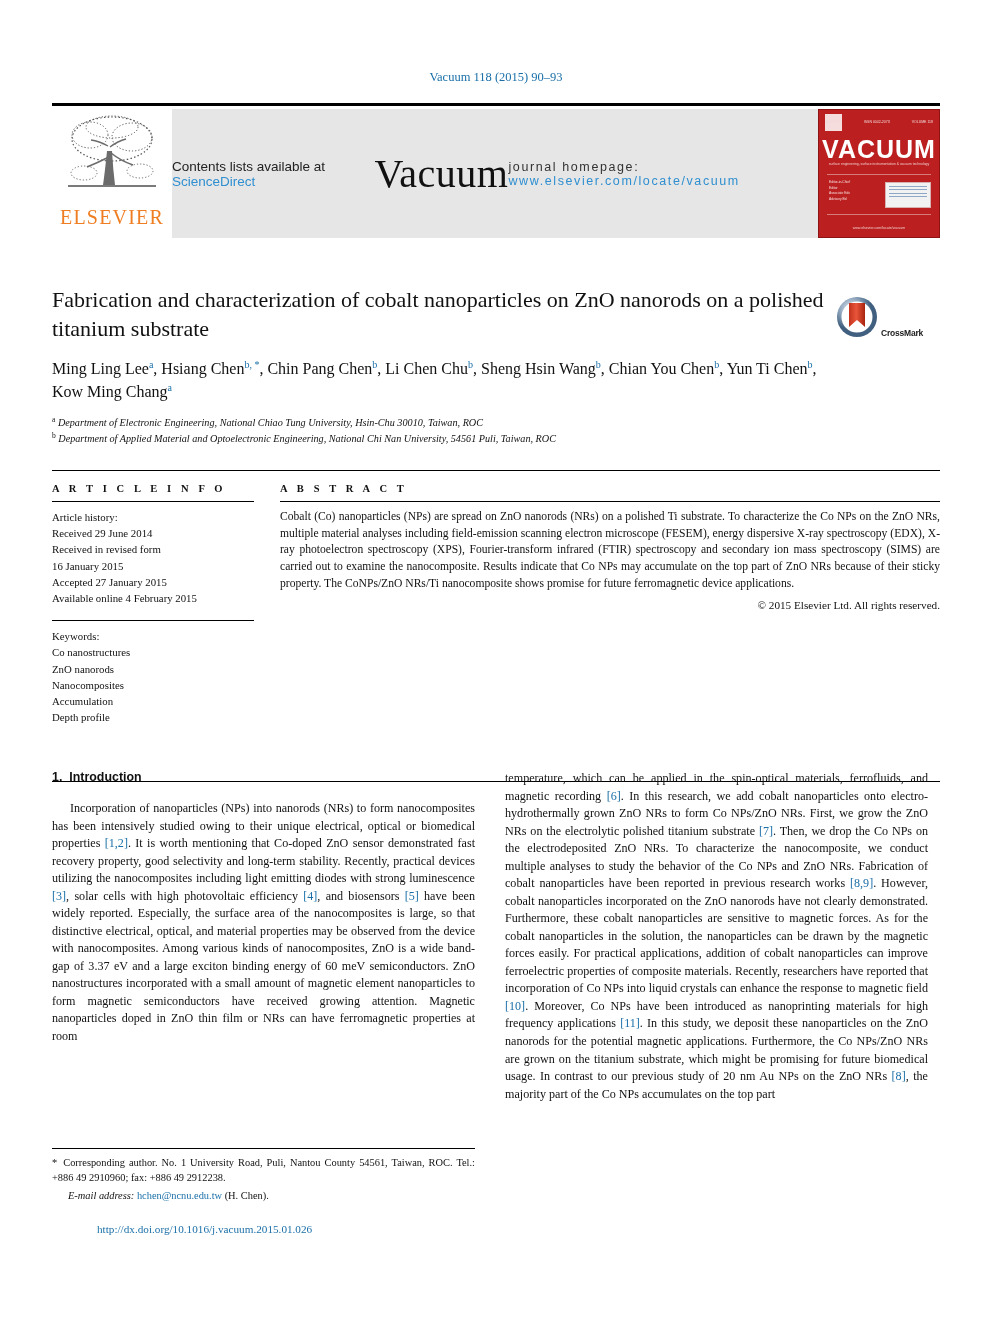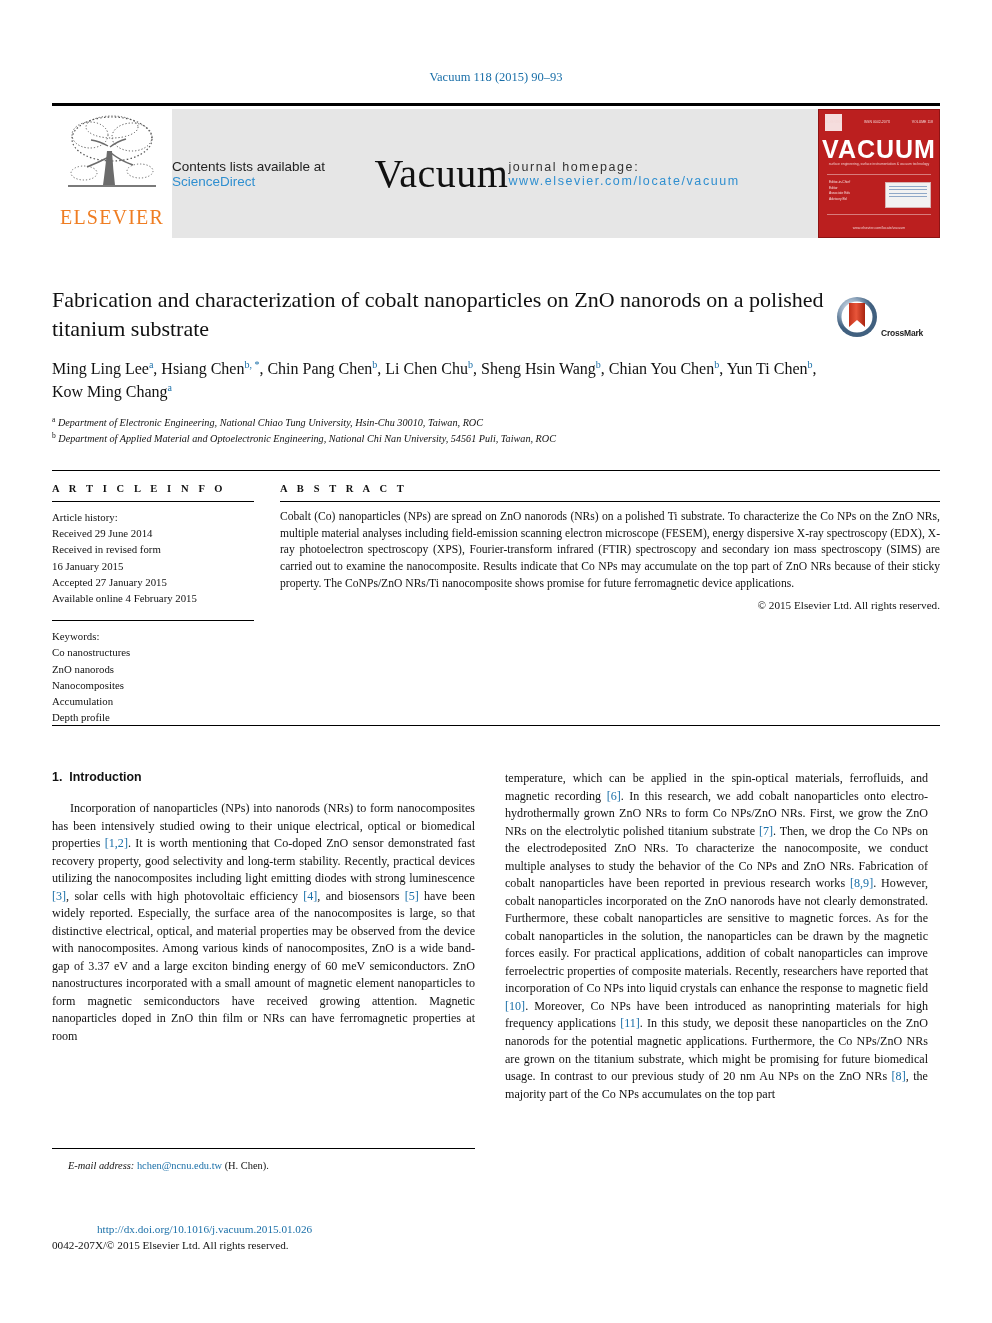--- a/index.html
+++ b/index.html
@@ -254,21 +254,21 @@
   
   .band {
     position: absolute;
     top: 470px;
     left: 52px;
     width: 888px;
     border-top: 1px solid #000;
     border-bottom: 1px solid #000;
     box-sizing: border-box;
     padding: 0;
-    height: 256px;
+    height: 312px;
   }
   .band-inner {
     display: flex;
     padding-top: 12px;
   }
   .col-info {
     width: 228px;
     flex: 0 0 228px;
     padding-right: 26px;
     box-sizing: border-box;
@@ -546,21 +546,21 @@
       <p class="body-p"><span>Incorporation of nanoparticles (NPs) into nanorods (NRs) to form nanocomposites has been intensively studied owing to their unique electrical, optical or biomedical properties </span><span class="ref">[1,2]</span><span>. It is worth mentioning that Co-doped ZnO sensor demonstrated fast recovery property, good selectivity and long-term stability. Recently, practical devices utilizing the nanocomposites including light emitting diodes with strong luminescence </span><span class="ref">[3]</span><span>, solar cells with high photovoltaic efficiency </span><span class="ref">[4]</span><span>, and biosensors </span><span class="ref">[5]</span><span> have been widely reported. Especially, the surface area of the nanocomposites is large, so that distinctive electrical, optical, and material properties may be observed from the device with nanocomposites. Among various kinds of nanocomposites, ZnO is a wide band-gap of 3.37 eV and a large exciton binding energy of 60 meV semiconductors. ZnO nanostructures incorporated with a small amount of magnetic element nanoparticles to form magnetic semiconductors have received growing attention. Magnetic nanoparticles doped in ZnO thin film or NRs can have ferromagnetic properties at room</span></p>
     </div>
 
     <div class="body-col">
       <p class="body-p cont"><span>temperature, which can be applied in the spin-optical materials, ferrofluids, and magnetic recording </span><span class="ref">[6]</span><span>. In this research, we add cobalt nanoparticles onto electro-hydrothermally grown ZnO NRs to form Co NPs/ZnO NRs. First, we grow the ZnO NRs on the electrolytic polished titanium substrate </span><span class="ref">[7]</span><span>. Then, we drop the Co NPs on the electrodeposited ZnO NRs. To characterize the nanocomposite, we conduct multiple analyses to study the behavior of the Co NPs and ZnO NRs. Fabrication of cobalt nanoparticles have been reported in previous research works </span><span class="ref">[8,9]</span><span>. However, cobalt nanoparticles incorporated on the ZnO nanorods have not clearly demonstrated. Furthermore, these cobalt nanoparticles are sensitive to magnetic forces. As for the cobalt nanoparticles in the solution, the nanoparticles can be drawn by the magnetic forces easily. For practical applications, addition of cobalt nanoparticles can improve ferroelectric properties of composite materials. Recently, researchers have reported that incorporation of Co NPs into liquid crystals can enhance the response to magnetic field </span><span class="ref">[10]</span><span>. Moreover, Co NPs have been introduced as nanoprinting materials for high frequency applications </span><span class="ref">[11]</span><span>. In this study, we deposit these nanoparticles on the ZnO nanorods for the potential magnetic applications. Furthermore, the Co NPs/ZnO NRs are grown on the titanium substrate, which might be promising for future biomedical usage. In contrast to our previous study of 20 nm Au NPs on the ZnO NRs </span><span class="ref">[8]</span><span>, the majority part of the Co NPs accumulates on the top part</span></p>
     </div>
 
   </div>
 
   <div class="footnote">
+    <p class="fn-text"><span class="star">*</span><span> Corresponding author. No. 1 University Road, Puli, Nantou County 54561, Taiwan, ROC. Tel.: +886 49 2910960; fax: +886 49 2912238.</span></p>
     <div class="fn-email"><i>E-mail address:</i> <a class="link" href="#">hchen@ncnu.edu.tw</a><span> (H. Chen).</span></div>
   </div>
 
   <div class="doi-block">
     <div class="doi-line">http://dx.doi.org/10.1016/j.vacuum.2015.01.026</div>
-    <div class="issn-line">0042-207X/© 2015 Elsevier Ltd. All rights reserved.</div>
   </div>
 
 </div>
 
 </body></html>

